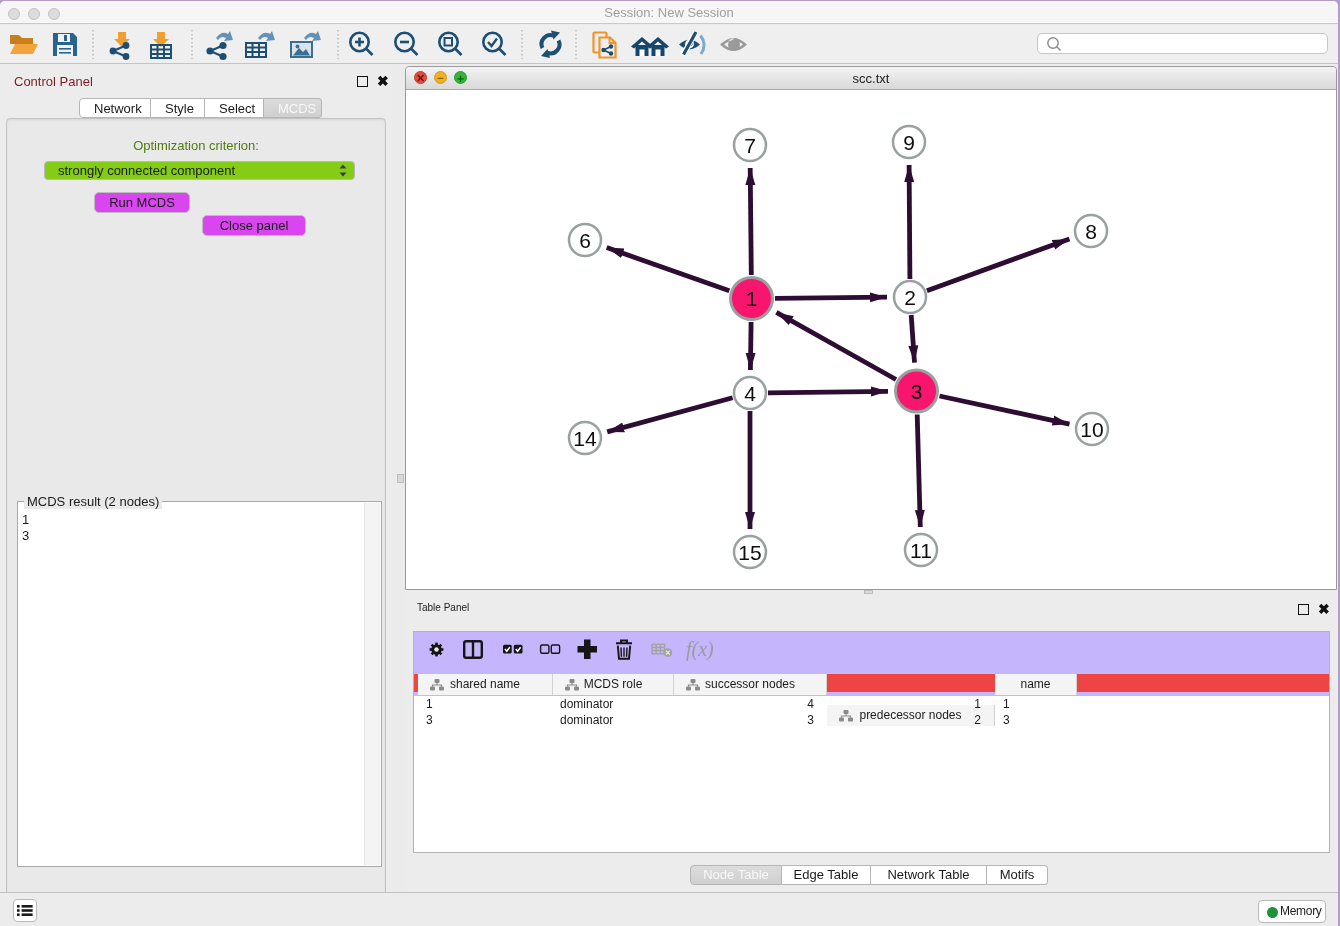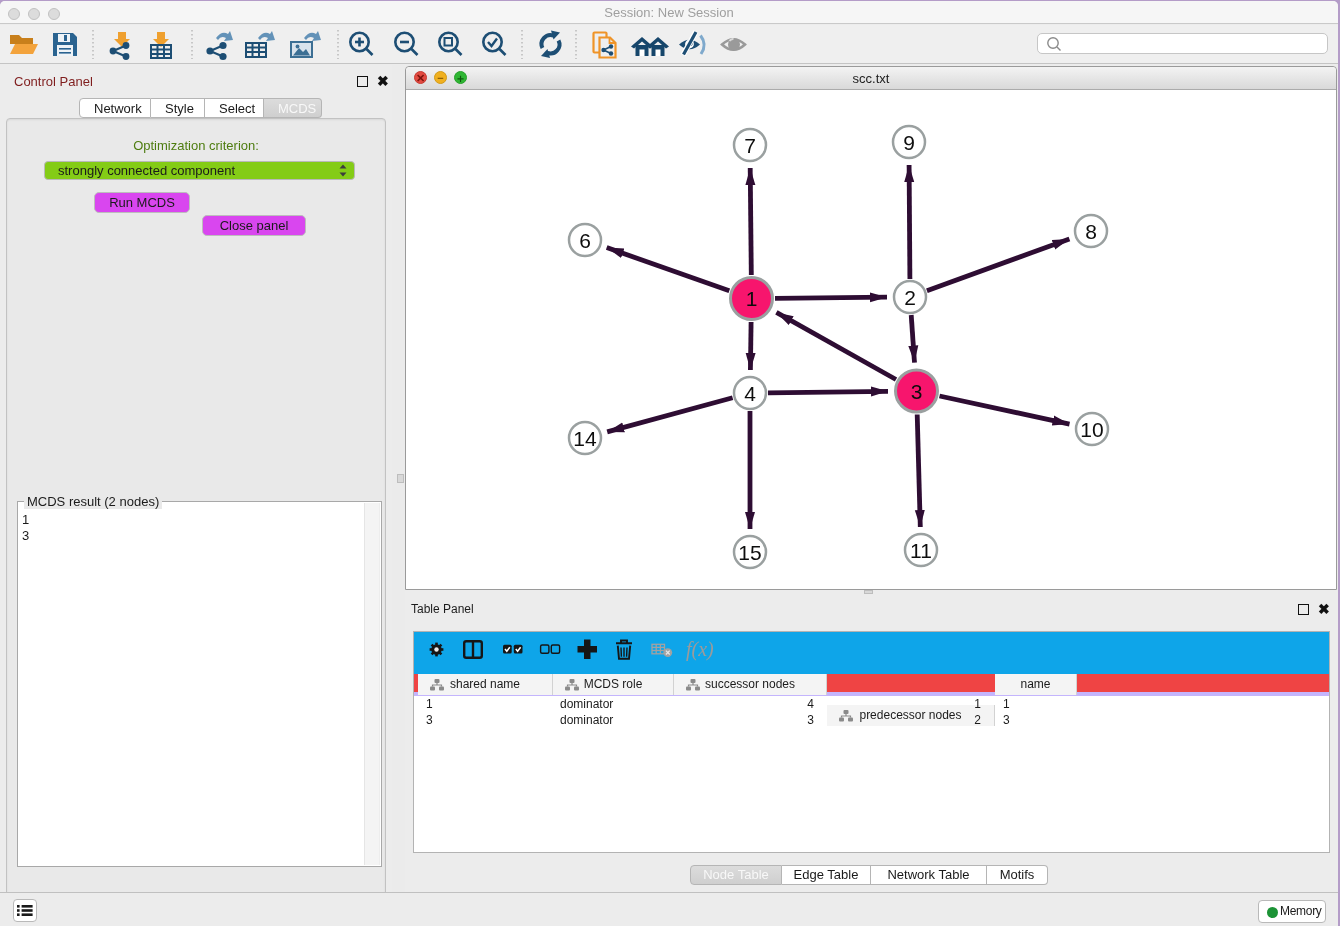--- a/index.html
+++ b/index.html
@@ -35,23 +35,23 @@
 #vsplit { position:absolute; left:392px; top:64px; width:13px; height:827px; background:#ebebeb; }
 #vhandle { position:absolute; left:397px; top:473px; width:7px; height:9px; background:#d8d8d8; border:1px solid #bdbdbd; }
 #hhandle { position:absolute; left:864px; top:589px; width:9px; height:4px; background:#d8d8d8; border:1px solid #bdbdbd; }
 
 #netwin { position:absolute; left:405px; top:65px; width:932px; height:524px; background:#fff; border:1px solid #9a9a9a; border-radius:4px 4px 0 0; }
 #nettitle { position:absolute; left:0; top:0; width:100%; height:23px; background:linear-gradient(#f3f3f3,#d9d9d9); border-bottom:1px solid #ababab; border-radius:4px 4px 0 0; }
 .tl2 { position:absolute; top:4px; width:13px; height:13px; border-radius:50%; font-size:11px; font-weight:bold; text-align:center; line-height:13px; }
 #netname { position:absolute; top:4px; left:0; width:100%; text-align:center; font-size:13px; color:#1c1c1c; }
 
 #tpanel { position:absolute; left:405px; top:594px; width:931px; height:294px; background:#ececec; }
-#tpanel-title { position:absolute; left:6px; top:7px; font-size:12px; color:#1c1c1c; }
+#tpanel-title { position:absolute; left:12px; top:7px; font-size:10px; color:#1c1c1c; }
 #tbox { position:absolute; left:8px; top:36px; width:917px; height:222px; background:#fff; border:1px solid #b3b3b3; }
-#ttoolbar { position:absolute; left:0; top:0; width:100%; height:42px; background:#0ea5e9; }
+#ttoolbar { position:absolute; left:0; top:0; width:100%; height:42px; background:#c4b5fd; }
 #thead { position:absolute; left:0; top:42px; width:100%; height:22px; background:#ef4444; border-bottom:4px solid #c4b5fd; }
 .th { position:absolute; top:0; height:21px; background:#f4f4f4; border-right:1px solid #d2d2d2; font-size:12px; color:#1b1b1b; text-align:center; line-height:21px; }
 .thicon { position:absolute; left:12px; top:5px; }
 .trow { position:absolute; left:0; width:100%; height:16px; font-size:12px; color:#1b1b1b; }
 .td { position:absolute; top:0; height:16px; line-height:16px; }
 #btabs { position:absolute; left:285px; top:270px; height:20px; display:flex; }
 .btab { height:20px; border:1px solid #b5b5b5; border-left:none; background:#fff; font-size:13px; color:#1a1a1a; line-height:18px; text-align:center; }
 .btab.first { border-left:1px solid #b5b5b5; border-radius:4px 0 0 4px; }
 .btab.last { border-radius:0 4px 4px 0; }
 .btab.sel { background:linear-gradient(#dcdcdc,#cfcfcf); color:#f8f8f8; }

